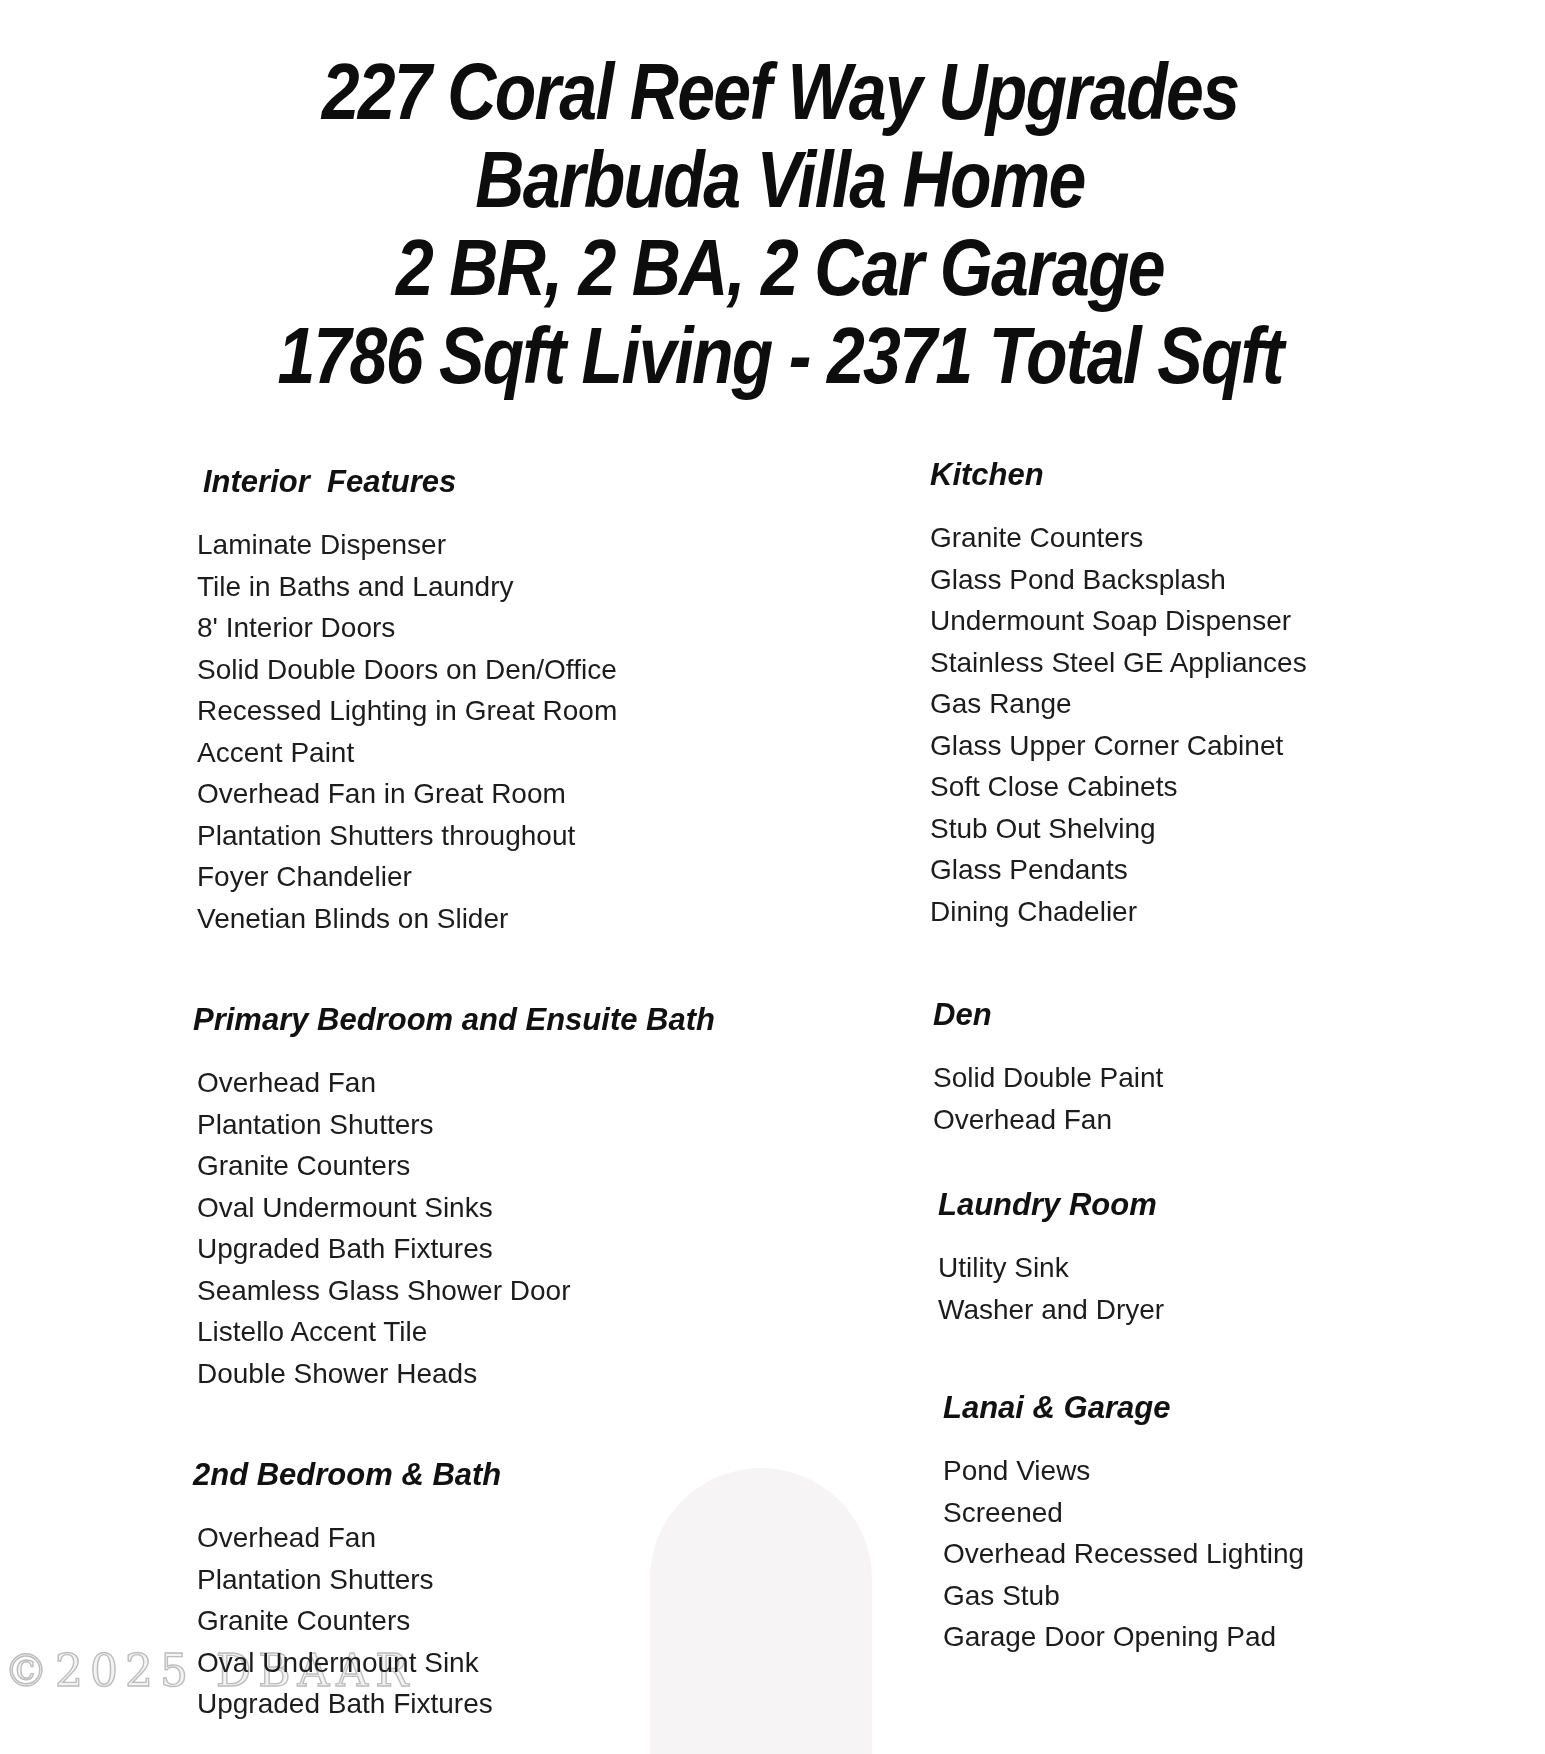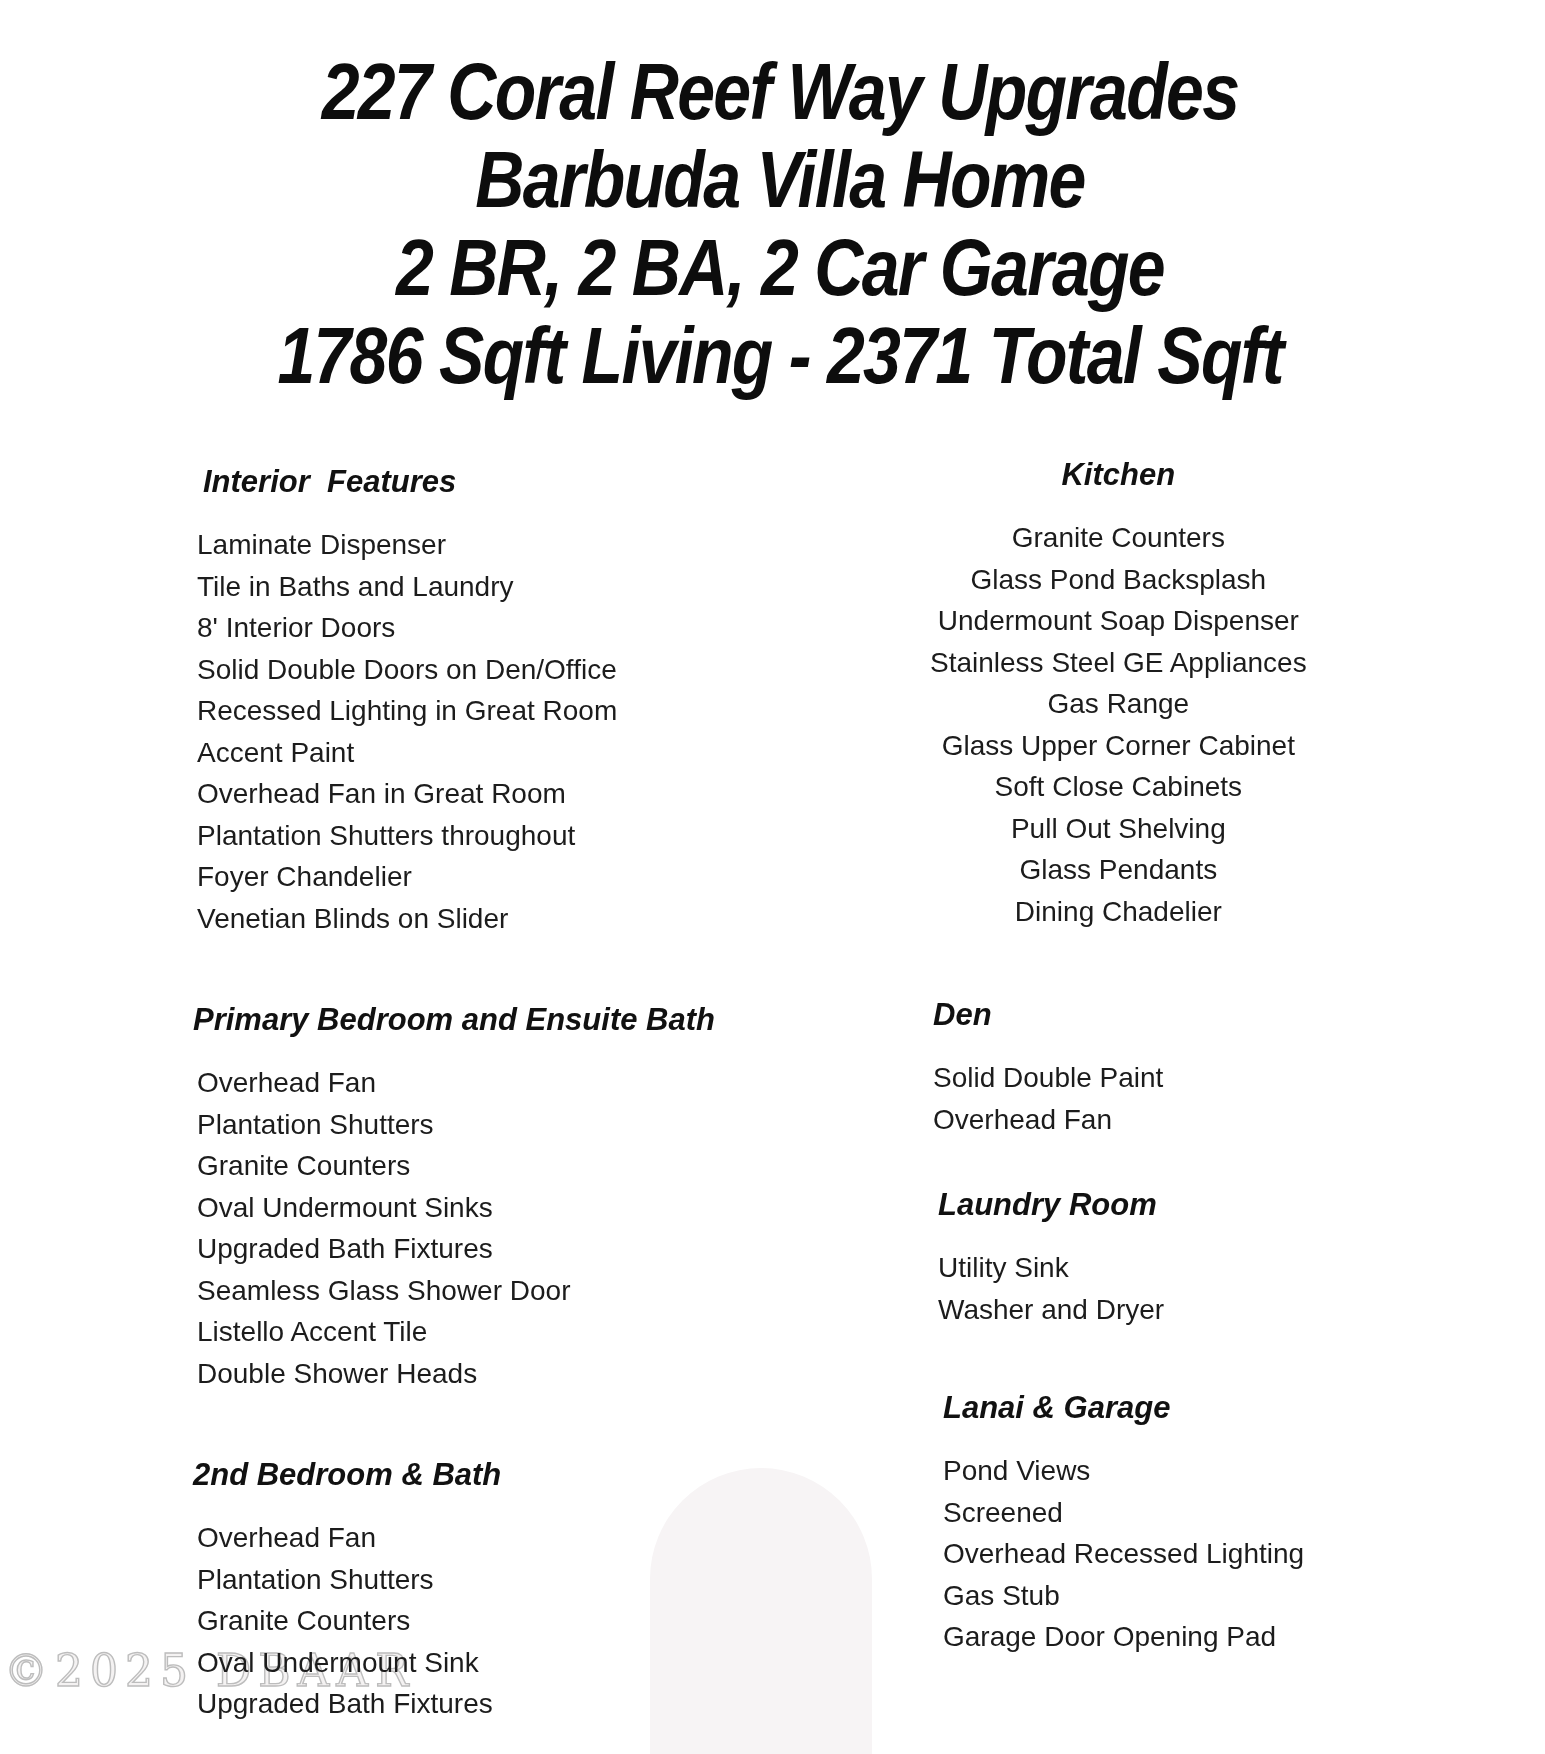--- a/index.html
+++ b/index.html
@@ -44,21 +44,21 @@
     color:#1c1c1c;
     white-space:pre;
   }
   
   #sec-l0{left:193px;top:462px;}
   #sec-l0 h2{margin-left:10px;}
   #sec-l1{left:193px;top:1000px;}
   #sec-l2{left:193px;top:1455px;}
   #sec-l0 ul,#sec-l1 ul,#sec-l2 ul{padding-left:4px;}
   
-  #sec-r0{left:930px;top:455px;text-align:center;}
+  #sec-r0{left:930px;top:455px;}
   #sec-r1{left:933px;top:995px;}
   #sec-r2{left:938px;top:1185px;}
   #sec-r3{left:943px;top:1388px;}
   
   #watermark{
     position:absolute;left:4px;top:1640px;
     font-family:"DejaVu Serif",serif;
     font-size:44px;line-height:62px;
     letter-spacing:7px;
     color:#f4f2f2;
@@ -132,21 +132,21 @@
 <div id="sec-r0" class="section z2">
   <h2>Kitchen</h2>
   <ul>
       <li>Granite Counters</li>
       <li>Glass Pond Backsplash</li>
       <li>Undermount Soap Dispenser</li>
       <li>Stainless Steel GE Appliances</li>
       <li>Gas Range</li>
       <li>Glass Upper Corner Cabinet</li>
       <li>Soft Close Cabinets</li>
-      <li>Pull Out Shelving</li>
+      <li>Stub Out Shelving</li>
       <li>Glass Pendants</li>
       <li>Dining Chadelier</li>
     </ul>
 </div>
 <div id="sec-r1" class="section z2">
   <h2>Den</h2>
   <ul>
       <li>Solid Double Paint</li>
       <li>Overhead Fan</li>
     </ul>

